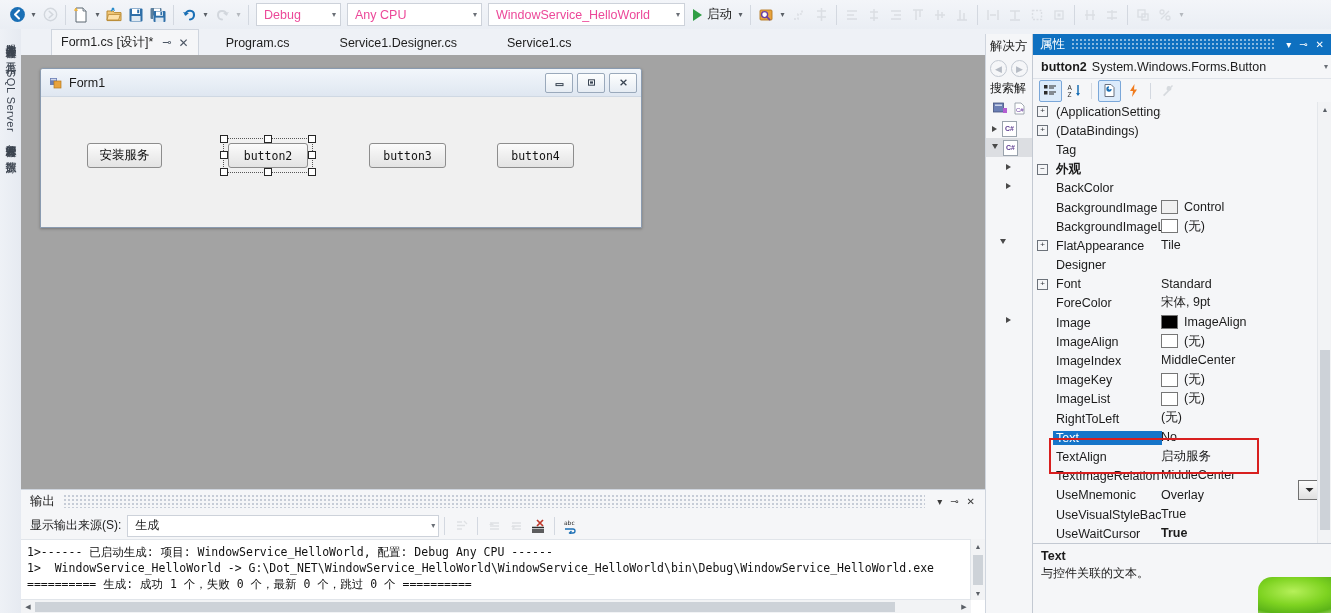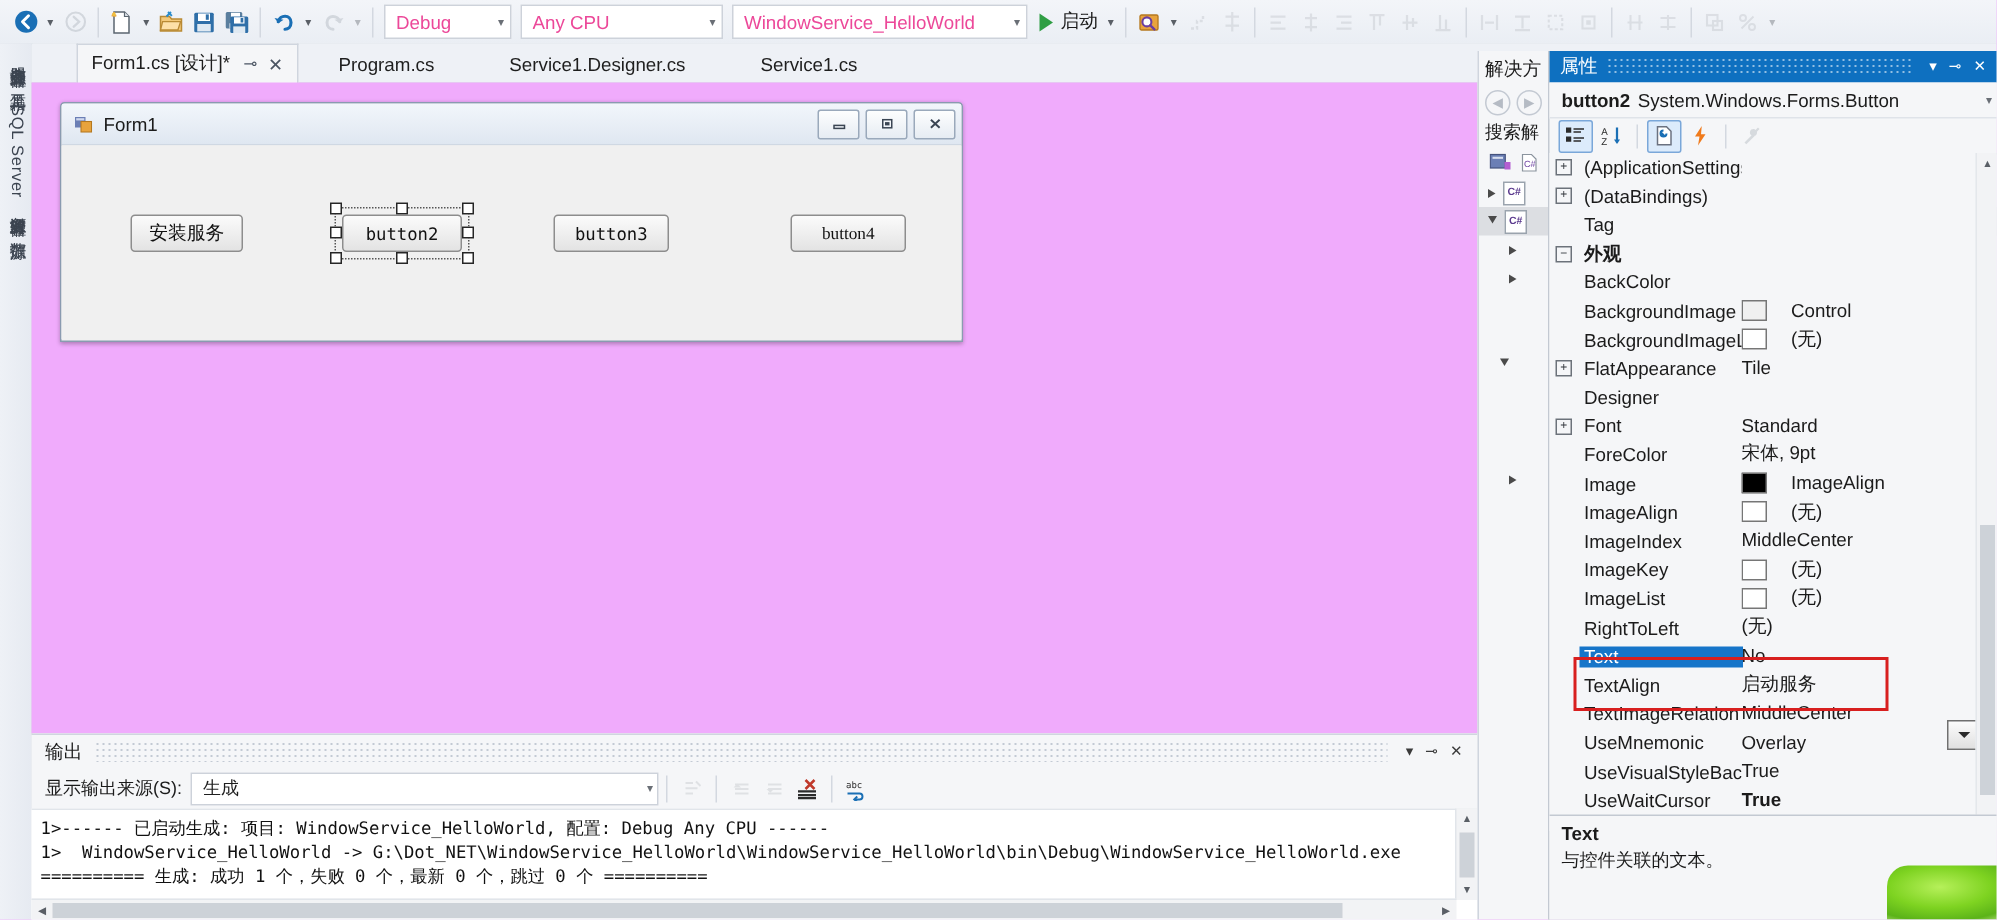--- a/index.html
+++ b/index.html
@@ -48,21 +48,21 @@
   .tab{height:25px;display:flex;align-items:center;padding:0 9px;font-size:12.5px;
     color:#1e1e1e;white-space:nowrap;}
   .tab.active{background:#f5f6f8;border:1px solid #cfd5de;border-bottom:1px solid #f5f6f8;
     border-top:1px solid #cfd5de;margin-bottom:-1px;}
   .tab .pin{margin-left:9px;font-size:11px;color:#4b5563;}
   .tab .xc{margin-left:7px;font-size:12px;color:#4b5563;}
   .tab-overflow{position:absolute;right:4px;bottom:5px;font-size:9px;color:#444;}
 
   
   .designer{position:absolute;left:21px;top:55px;width:964px;height:434px;
-    background:#f0abfc;border-right:1px solid #cfd5de;overflow:hidden;text-align:right;}
+    background:#a3a3a3;border-right:1px solid #cfd5de;overflow:hidden;text-align:right;}
   .winform{position:absolute;left:19px;top:13px;width:600px;height:158px;
     background:#f0f0f0;border:1px solid #8a9bb0;border-radius:3px 3px 0 0;
     box-shadow:0 1px 3px rgba(0,0,0,.28);}
   .wf-title{height:27px;background:linear-gradient(#f2f6fb,#dfe7f1);
     border-bottom:1px solid #cfd8e3;border-radius:2px 2px 0 0;
     display:flex;align-items:center;padding:0 4px 0 8px;}
   .wf-ico{width:14px;height:14px;margin-right:6px;position:relative;}
   .wf-name{font-size:12.5px;color:#1b1b1b;}
   .wf-sysbtns{margin-left:auto;display:flex;gap:4px;}
   .sysbtn{width:26px;height:18px;border:1px solid #9aa9bb;border-radius:2px;
@@ -139,21 +139,21 @@
     border-bottom:1px solid #dfe3e9;}
   .pt-btn{width:21px;height:20px;display:flex;align-items:center;justify-content:center;border-radius:2px;}
   .pt-btn.on{border:1px solid #7aa7d9;background:#dcebfb;}
   .pt-sep{width:1px;height:16px;background:#d3d8e0;margin:0 4px;}
 
   .grid{position:absolute;left:0;top:68px;width:297px;height:452px;background:#f5f6f8;overflow:hidden;}
   .prow{position:relative;height:19.2px;display:flex;align-items:center;font-size:12.5px;color:#1b1b1b;}
   .prow .exp{position:absolute;left:4px;width:9px;height:9px;border:1px solid #6c727a;
     font-size:8px;line-height:7px;text-align:center;color:#30353b;background:#f5f6f8;}
   .pname{position:absolute;left:23px;width:105px;overflow:hidden;white-space:nowrap;}
-  .pval{position:absolute;left:128px;right:14px;display:flex;align-items:center;gap:16px;
+  .pval{position:absolute;left:128px;right:14px;display:flex;align-items:center;gap:6px;
     white-space:nowrap;overflow:hidden;margin-top:37px;}
   .prow.cat .pname{left:23px;font-weight:bold;width:auto;}
   .swatch{width:15px;height:12px;border:1px solid #767676;background:#f0f0f0;flex:none;}
   .swatch.black{background:#000;}
   .prow.sel .pname{background:#1675c9;color:#fff;padding-left:3px;margin-left:-3px;width:106px;}
   .prow.sel{}
   .pr-vsb{position:absolute;right:0;top:68px;width:14px;height:452px;background:#f2f3f5;
     border-left:1px solid #e4e7eb;}
   .pr-vsb .arw{position:absolute;left:0;width:14px;height:14px;display:flex;align-items:center;
     justify-content:center;font-size:7px;color:#5a5f66;}
@@ -432,21 +432,21 @@
         <div class="handle" style="left:267px;top:38px;"></div>
         <div class="handle" style="left:179px;top:54px;"></div>
         <div class="handle" style="left:267px;top:54px;"></div>
         <div class="handle" style="left:179px;top:71px;"></div>
         <div class="handle" style="left:223px;top:71px;"></div>
         <div class="handle" style="left:267px;top:71px;"></div>
 
         <div class="wbtn" style="left:328px;top:46px;width:75px;">
           <span>button3</span>
         </div>
-        <div class="wbtn" style="left:486px;top:46px;width:75px;font-family:Liberation Serif, serif;">
+        <div class="wbtn" style="left:456px;top:46px;width:75px;">
           <span>button4</span>
         </div>
       </div>
     </div>
   </div>
 
   <div class="outpanel">
     <div class="out-head">
       <span class="out-title">输出</span>
       <span class="out-dots"></span>

